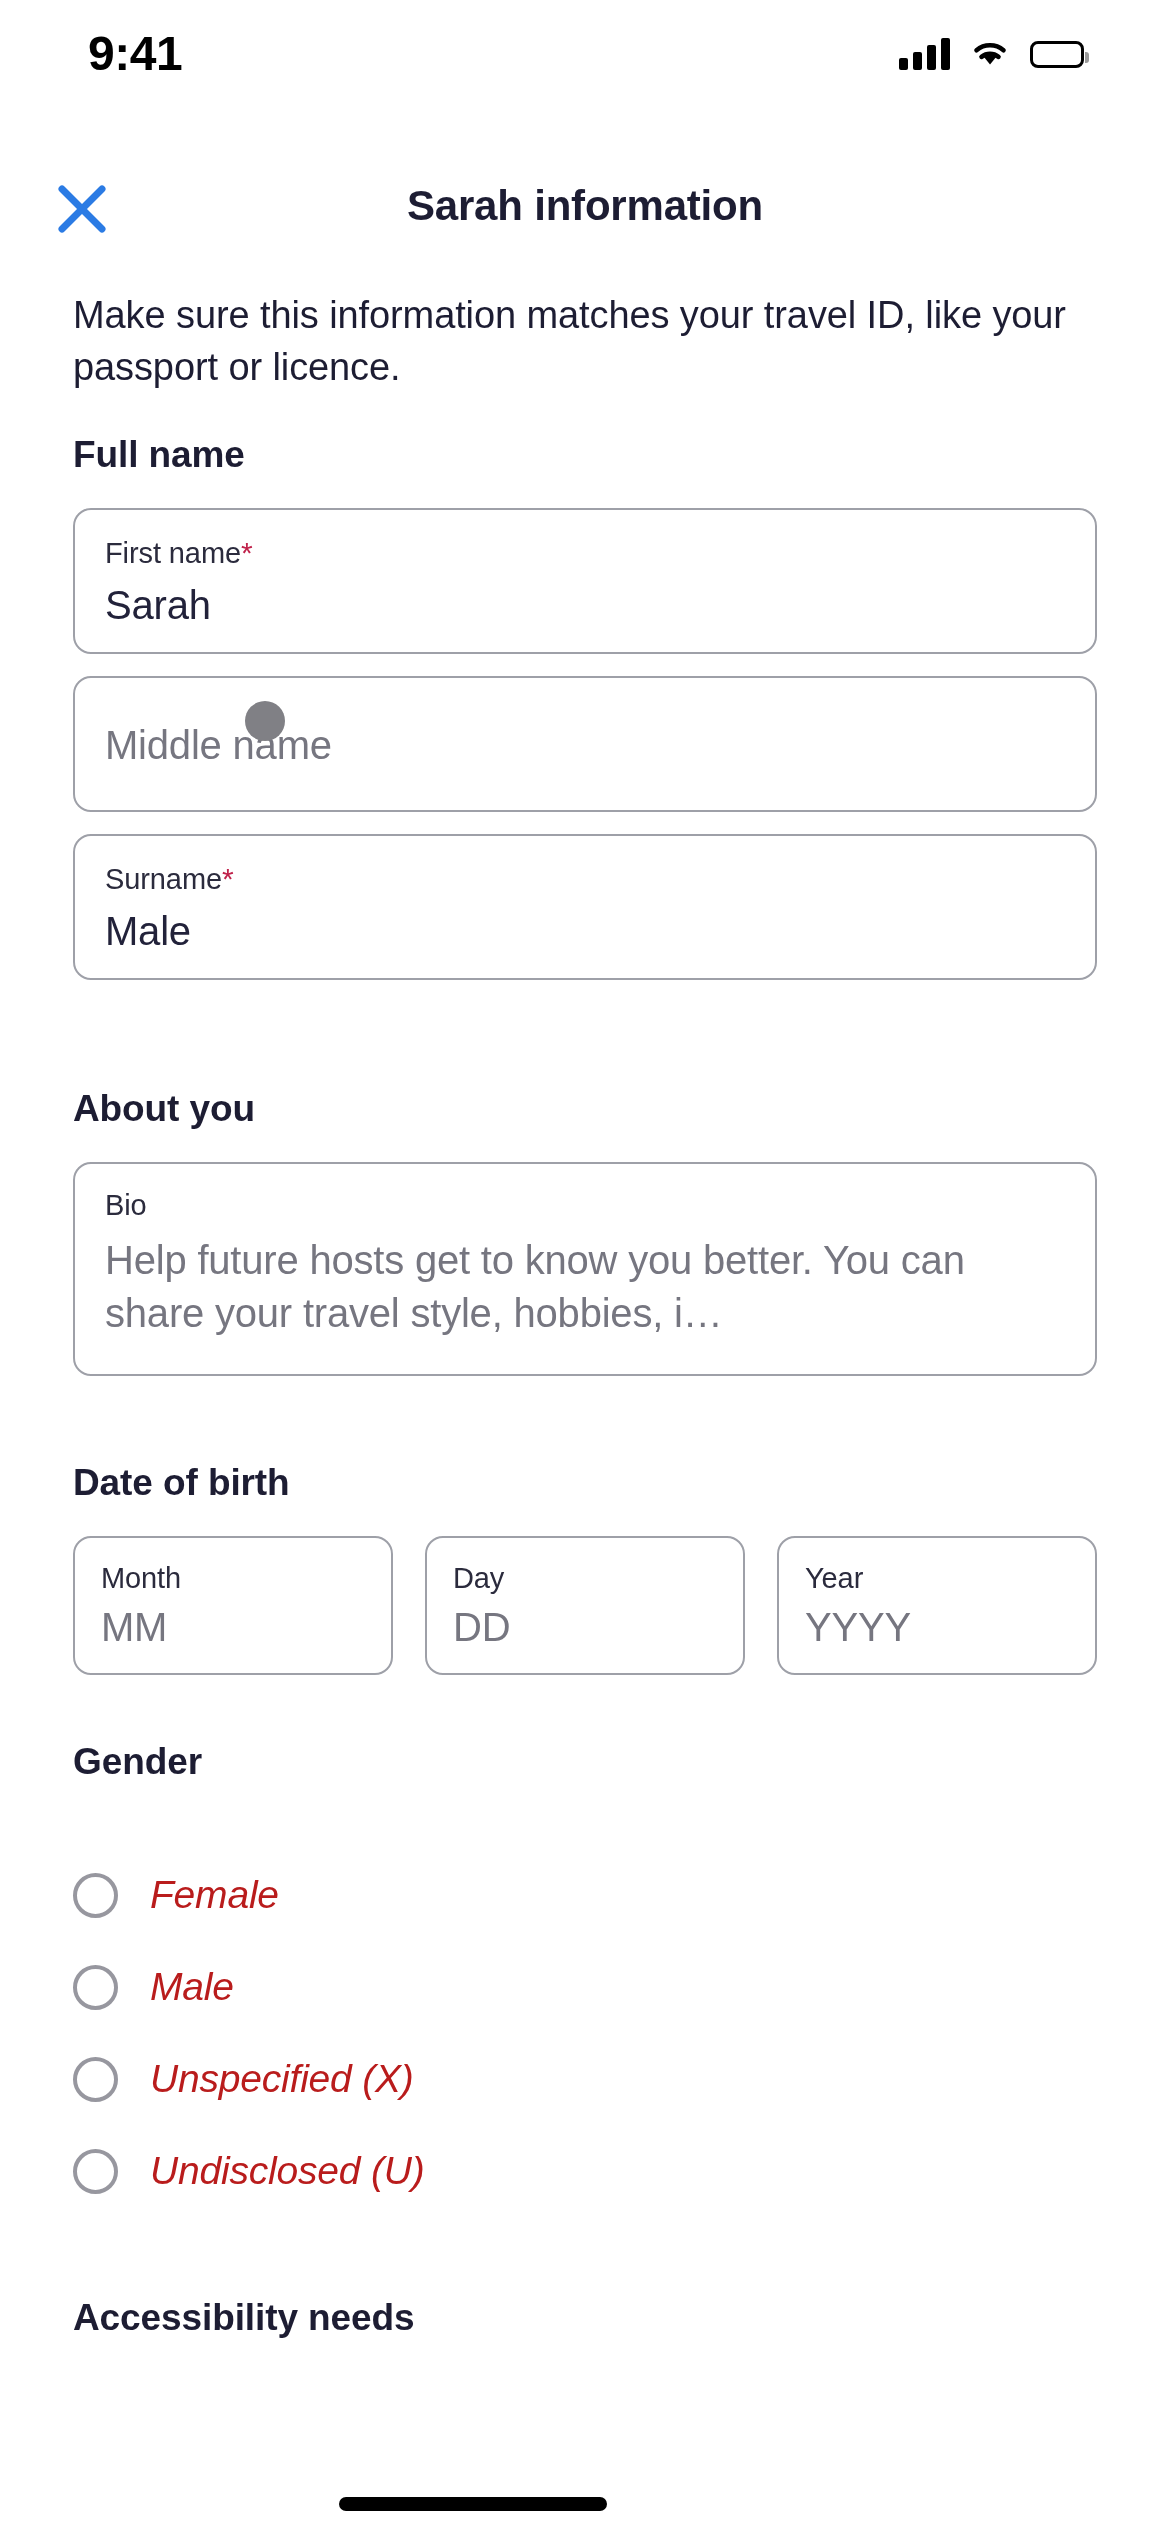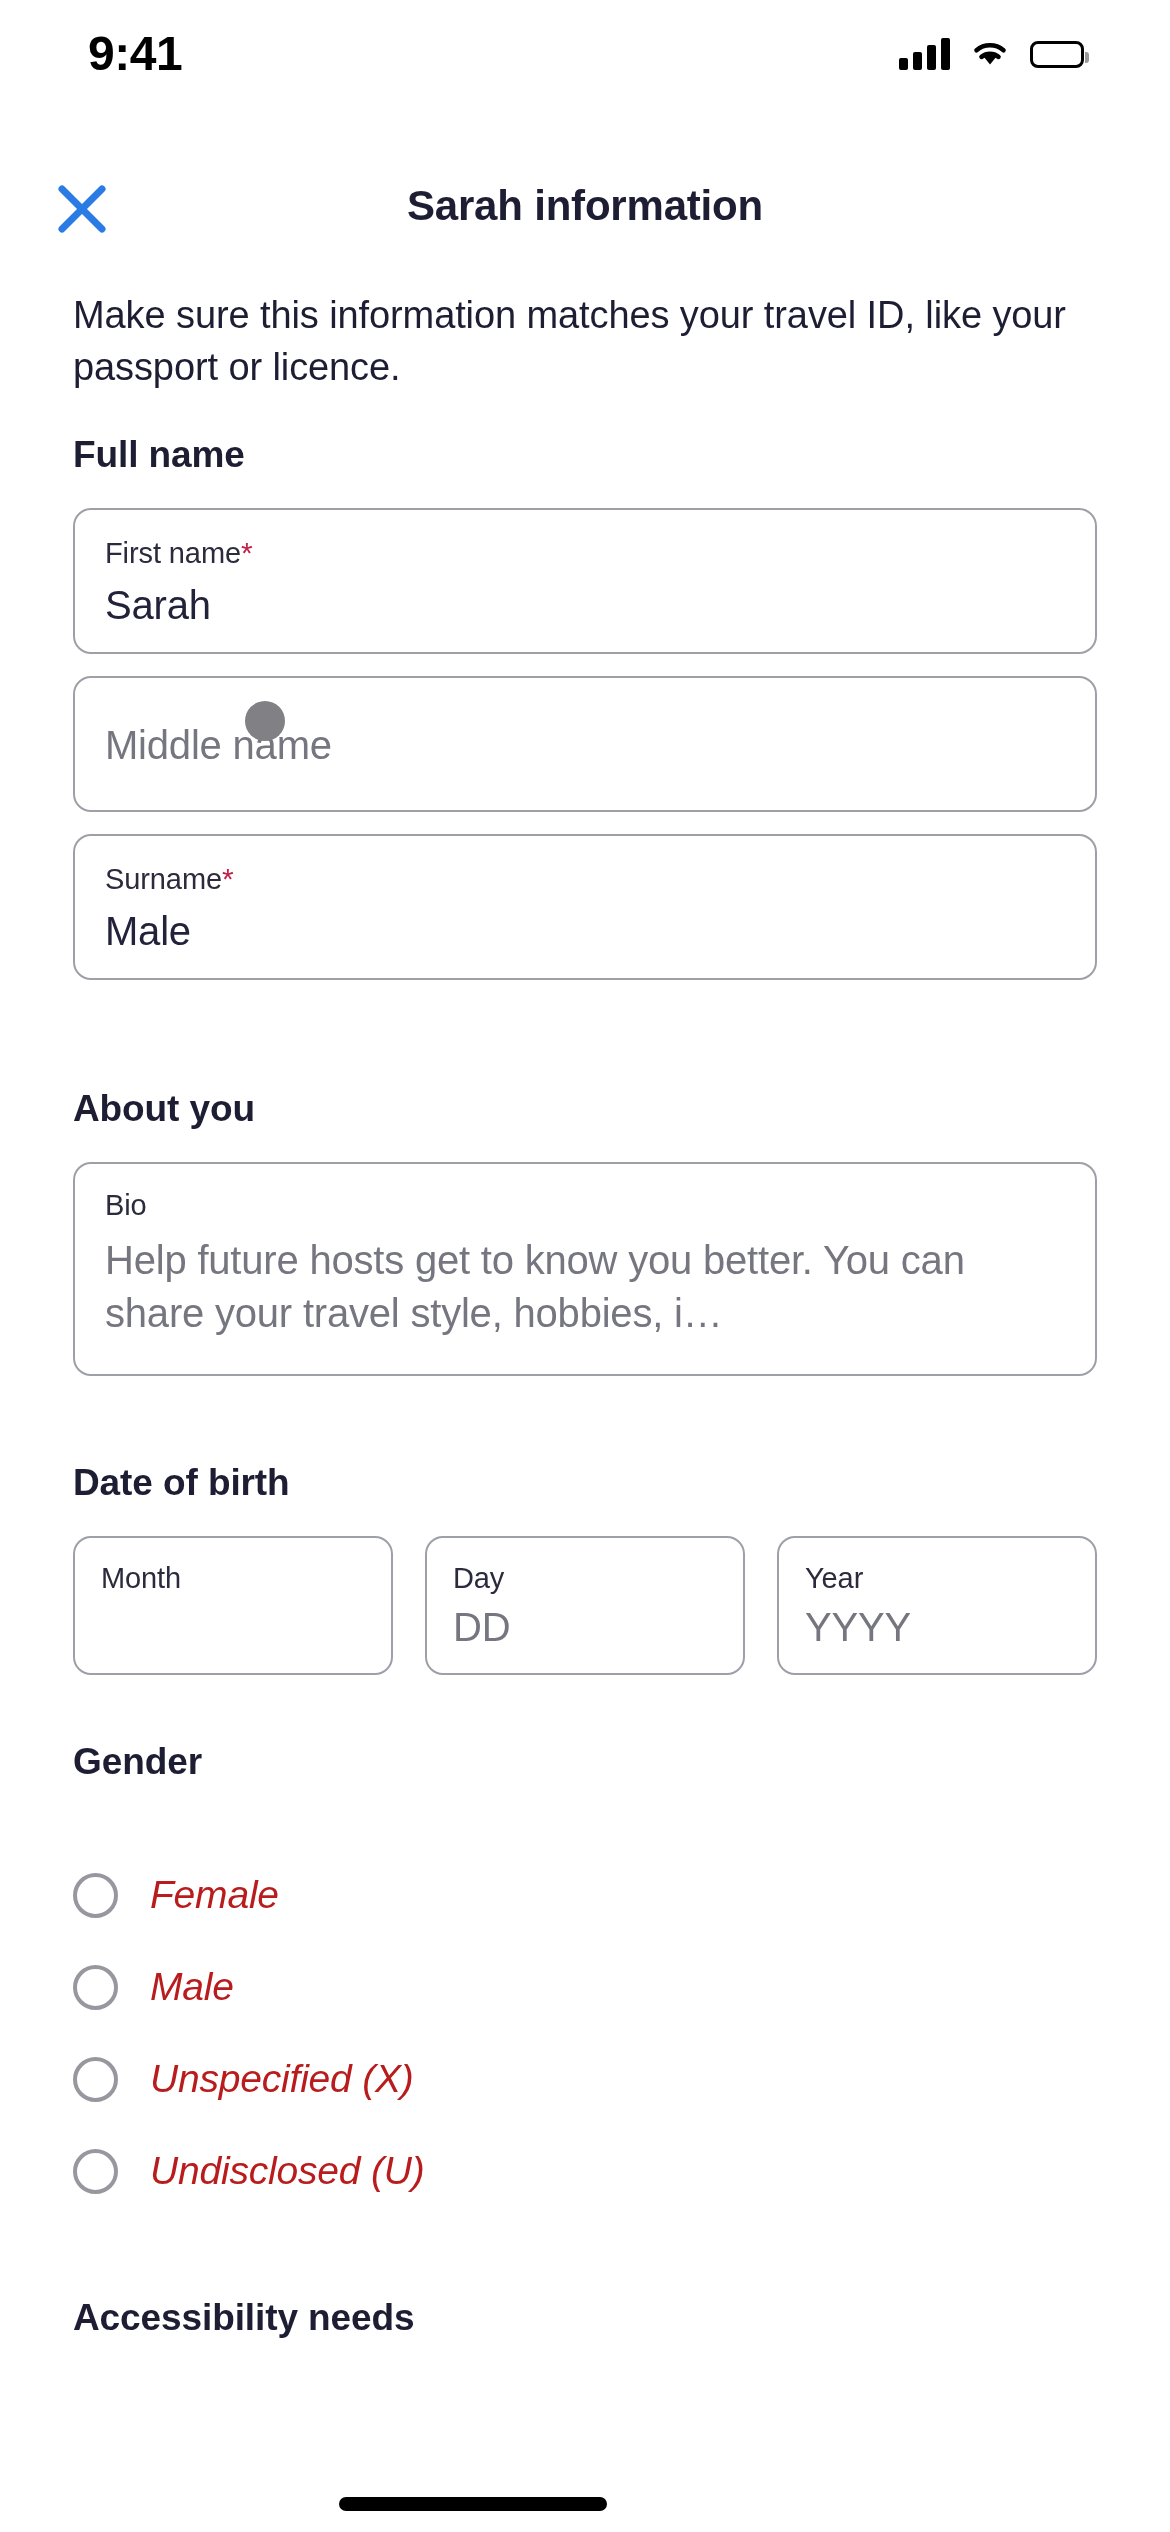--- a/index.html
+++ b/index.html
@@ -295,20 +295,21 @@
       <div class="bio-placeholder">Help future hosts get to know you better. You can share your travel style, hobbies, i…</div>
     </div>
 
     <div class="spacer-xl"></div>
 
     <h2 class="section-heading">Date of birth</h2>
 
     <div class="dob-row">
       <div class="dob-field">
         <div class="dob-label">Month</div>
+        <div class="dob-placeholder">MM</div>
       </div>
       <div class="dob-field">
         <div class="dob-label">Day</div>
         <div class="dob-placeholder">DD</div>
       </div>
       <div class="dob-field">
         <div class="dob-label">Year</div>
         <div class="dob-placeholder">YYYY</div>
       </div>
     </div>

